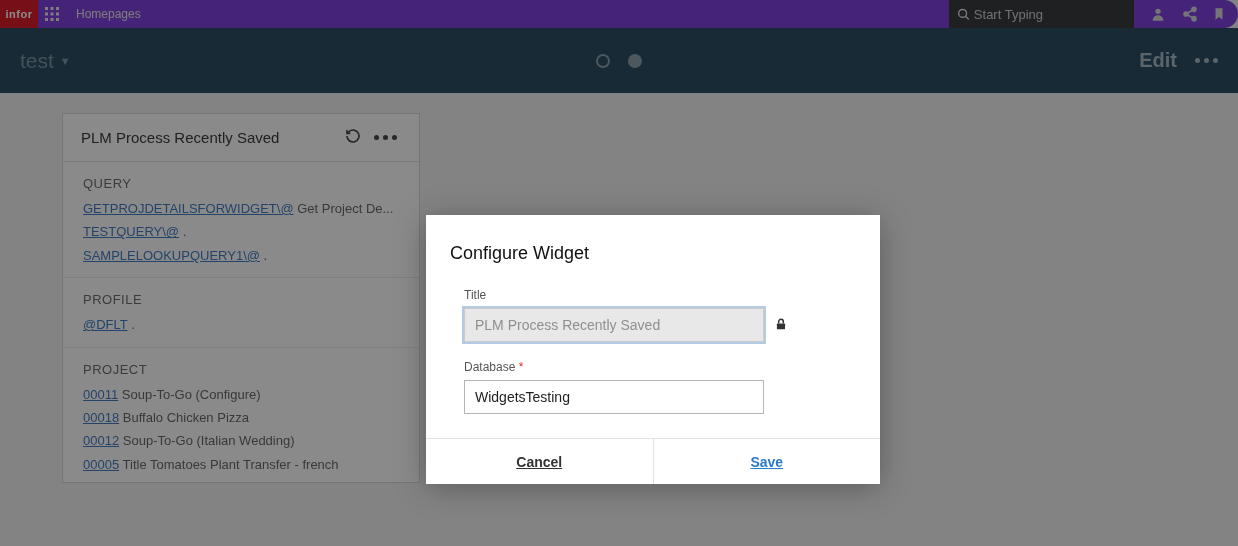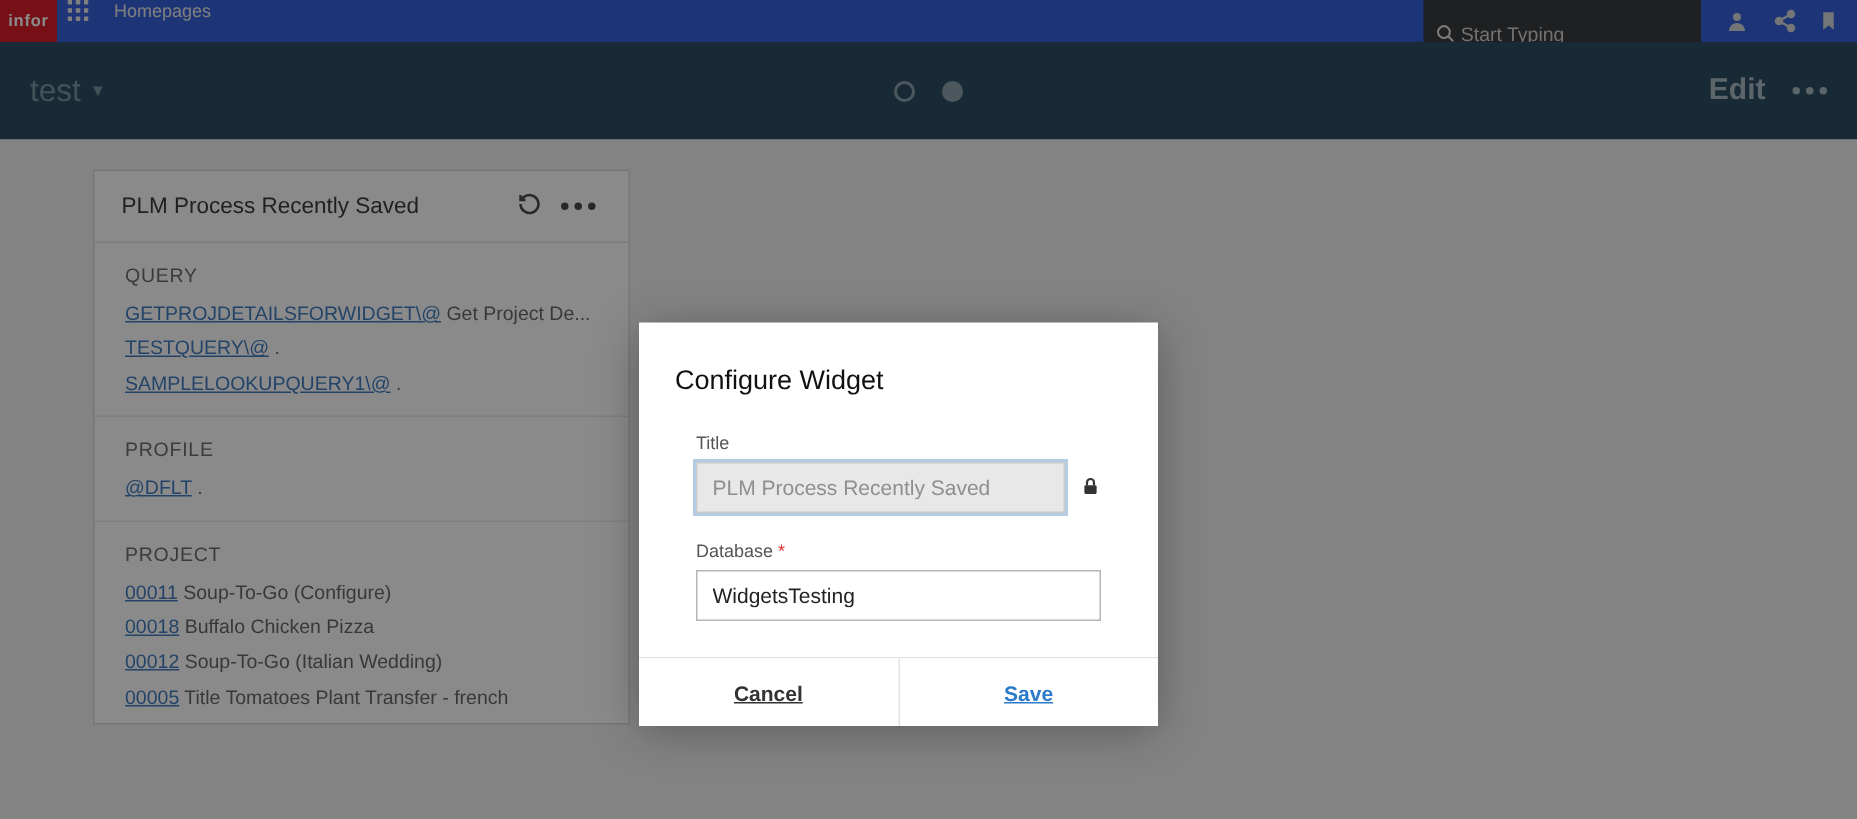--- a/index.html
+++ b/index.html
@@ -10,27 +10,28 @@
     height: 546px;
     overflow: hidden;
     position: relative;
     font-size: 13px;
     color: #333;
   }
 
   
   .topbar {
     height: 28px;
-    background: #1d4ed8;
+    background: #6d28d9;
     display: flex;
-    align-items: flex-start;
+    align-items: center;
     color: #e6e6e6;
     font-size: 12px;
     position: relative;
     z-index: 1;
+    border-radius: 14px;
   }
   .logo {
     width: 38px;
     height: 28px;
     background: #d5000e;
     color: #fff;
     display: flex;
     align-items: center;
     justify-content: center;
     font-weight: bold;
@@ -141,21 +142,21 @@
     inset:0;
     background: rgba(30,30,30,0.52);
     z-index:5;
   }
 
   
   .modal{
     position:absolute;
     left: 426px;
     top: 215px;
-    width: 346px;
+    width: 454px;
     background:#fff;
     z-index:10;
     box-shadow: 0 4px 30px rgba(0,0,0,.3);
     display:flex;
     flex-direction:column;
   }
   .modal-head{ padding: 28px 24px 12px; font-size:18px; color:#111;}
   .modal-body{ padding: 4px 38px 24px;}
   .field{ margin-top: 8px;}
   .field-label{ font-size:12px; color:#555; margin-bottom:6px;}

